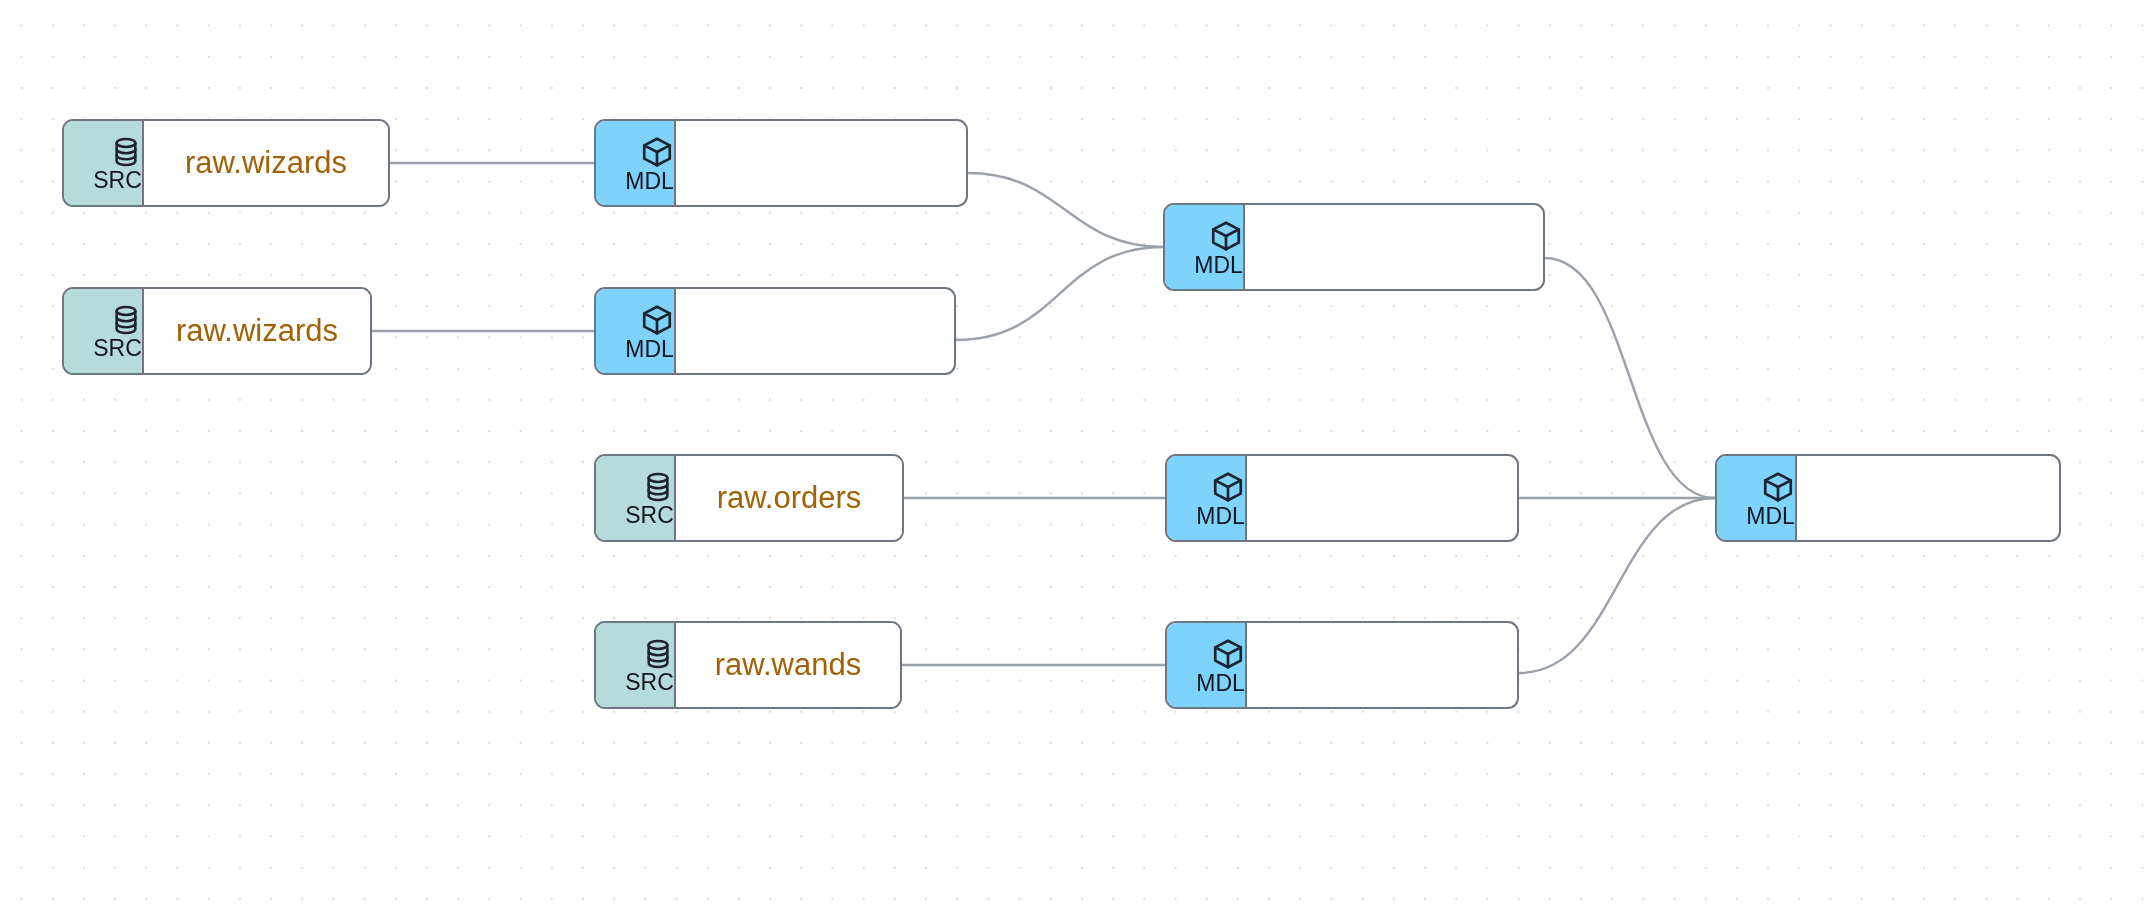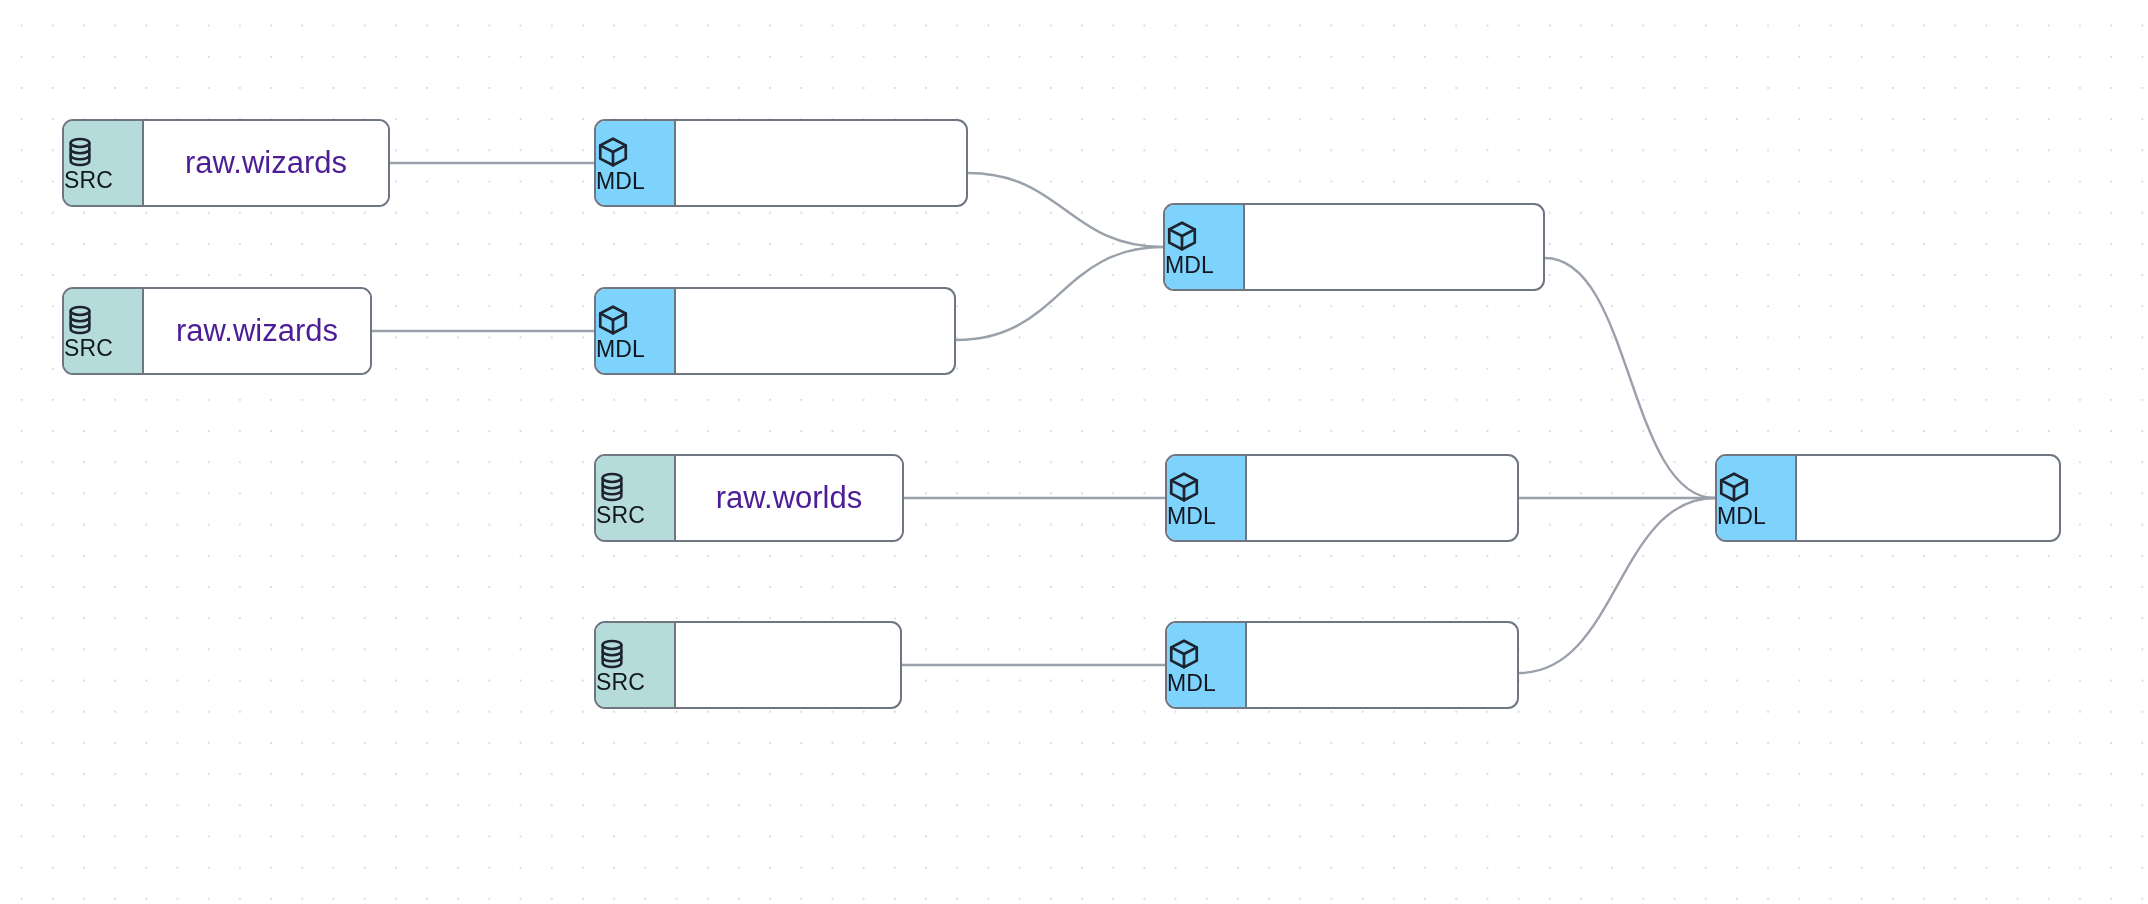--- a/index.html
+++ b/index.html
@@ -36,21 +36,21 @@
     border-radius: 11px;
     background: #ffffff;
     overflow: hidden;
     box-shadow: 0 0 0 0 rgba(0,0,0,0);
   }
   .badge {
     flex: 0 0 auto;
     width: 78px;
     display: flex;
     flex-direction: column;
-    align-items: flex-start;
+    align-items: flex-end;
     justify-content: center;
     gap: 1px;
     border-right: 2.2px solid #6e7682;
     padding-top: 2px;
   }
   .badge-src { background: #b5dcdb; }
   .badge-mdl { background: #7dd3fc; }
   .badge-icon {
     display: block;
     line-height: 0;
@@ -72,21 +72,21 @@
     background: #ffffff;
   }
   .shield-icon {
     flex: 0 0 auto;
     display: block;
     line-height: 0;
   }
   .node-label {
     font-size: 31px;
     line-height: 1.1;
-    color: #4c1d95;
+    color: #a16207;
     white-space: nowrap;
     font-family: "Liberation Sans", sans-serif;
   }
 </style>
 </head>
 <body>
 
 <div id="canvas">
 
   <svg id="edge-layer" viewBox="0 0 2148 904" xmlns="http://www.w3.org/2000/svg">
@@ -134,33 +134,36 @@
         <div class="badge badge-src">
           <span class="badge-icon"><svg width="32" height="32" viewBox="0 0 24 24" fill="none" stroke="#1d2430" stroke-width="1.9" stroke-linecap="round" stroke-linejoin="round">
               <ellipse cx="12" cy="5.2" rx="7" ry="3"></ellipse>
               <path d="M5 5.2v13.6c0 1.65 3.13 3 7 3s7-1.35 7-3V5.2"></path>
               <path d="M5 9.9c0 1.65 3.13 3 7 3s7-1.35 7-3"></path>
               <path d="M5 14.5c0 1.65 3.13 3 7 3s7-1.35 7-3"></path>
             </svg></span>
           <span class="badge-text">SRC</span>
         </div>
         <div class="body">
-          <span class="node-label">raw.worlds</span>
+          <span class="node-label">raw.orders</span>
         </div>
       </div>
       <div class="node" style="left: 594px; top: 621px; width: 308px; height: 88px;">
         <div class="badge badge-src">
           <span class="badge-icon"><svg width="32" height="32" viewBox="0 0 24 24" fill="none" stroke="#1d2430" stroke-width="1.9" stroke-linecap="round" stroke-linejoin="round">
               <ellipse cx="12" cy="5.2" rx="7" ry="3"></ellipse>
               <path d="M5 5.2v13.6c0 1.65 3.13 3 7 3s7-1.35 7-3V5.2"></path>
               <path d="M5 9.9c0 1.65 3.13 3 7 3s7-1.35 7-3"></path>
               <path d="M5 14.5c0 1.65 3.13 3 7 3s7-1.35 7-3"></path>
             </svg></span>
           <span class="badge-text">SRC</span>
         </div>
+        <div class="body">
+          <span class="node-label">raw.wands</span>
+        </div>
       </div>
       <div class="node" style="left: 594px; top: 119px; width: 374px; height: 88px;">
         <div class="badge badge-mdl">
           <span class="badge-icon"><svg width="34" height="34" viewBox="0 0 24 24" fill="none" stroke="#1d2430" stroke-width="1.9" stroke-linecap="round" stroke-linejoin="round">
               <path d="M12 2.6 21 7.3v9.4L12 21.4 3 16.7V7.3z"></path>
               <path d="M3 7.3 12 12l9-4.7"></path>
               <path d="M12 12v9.4"></path>
             </svg></span>
           <span class="badge-text">MDL</span>
         </div>

